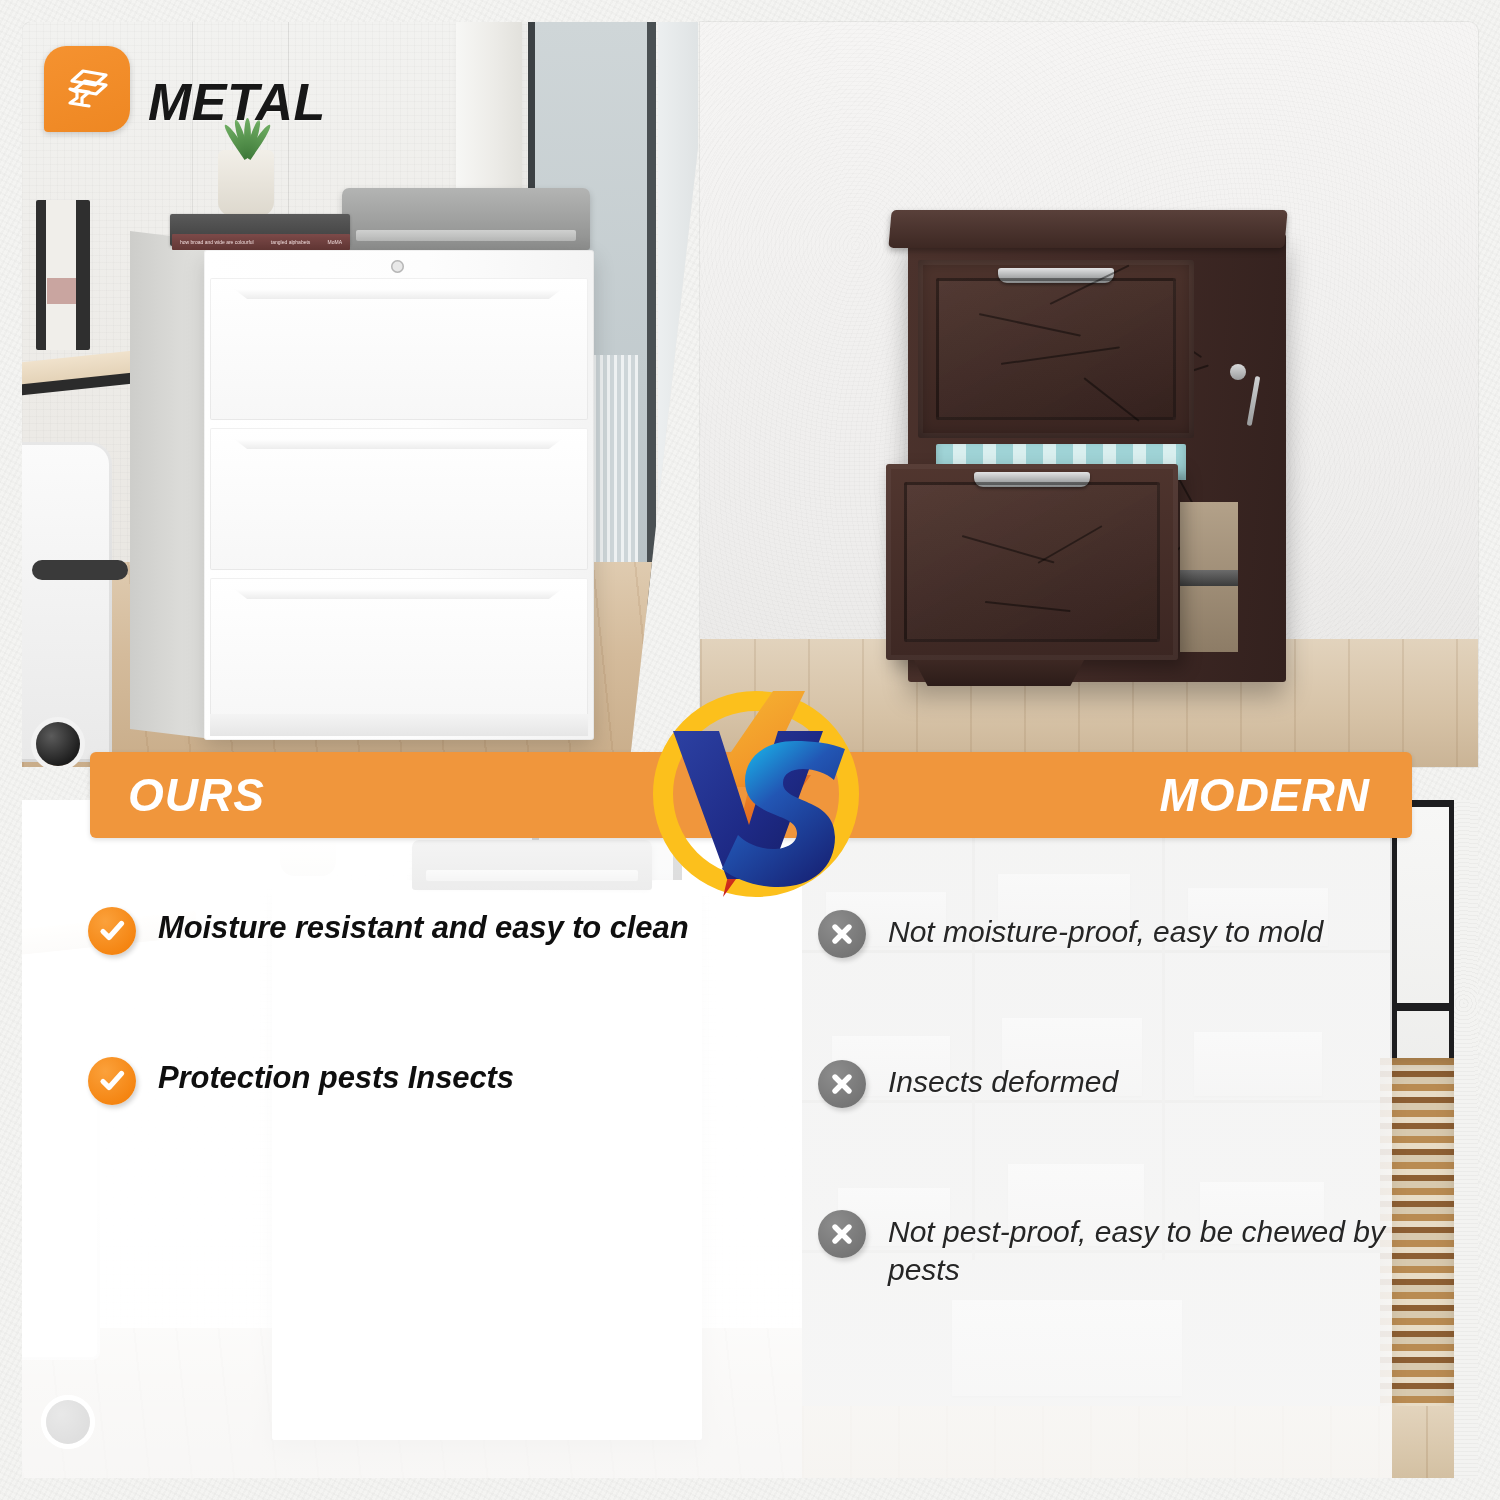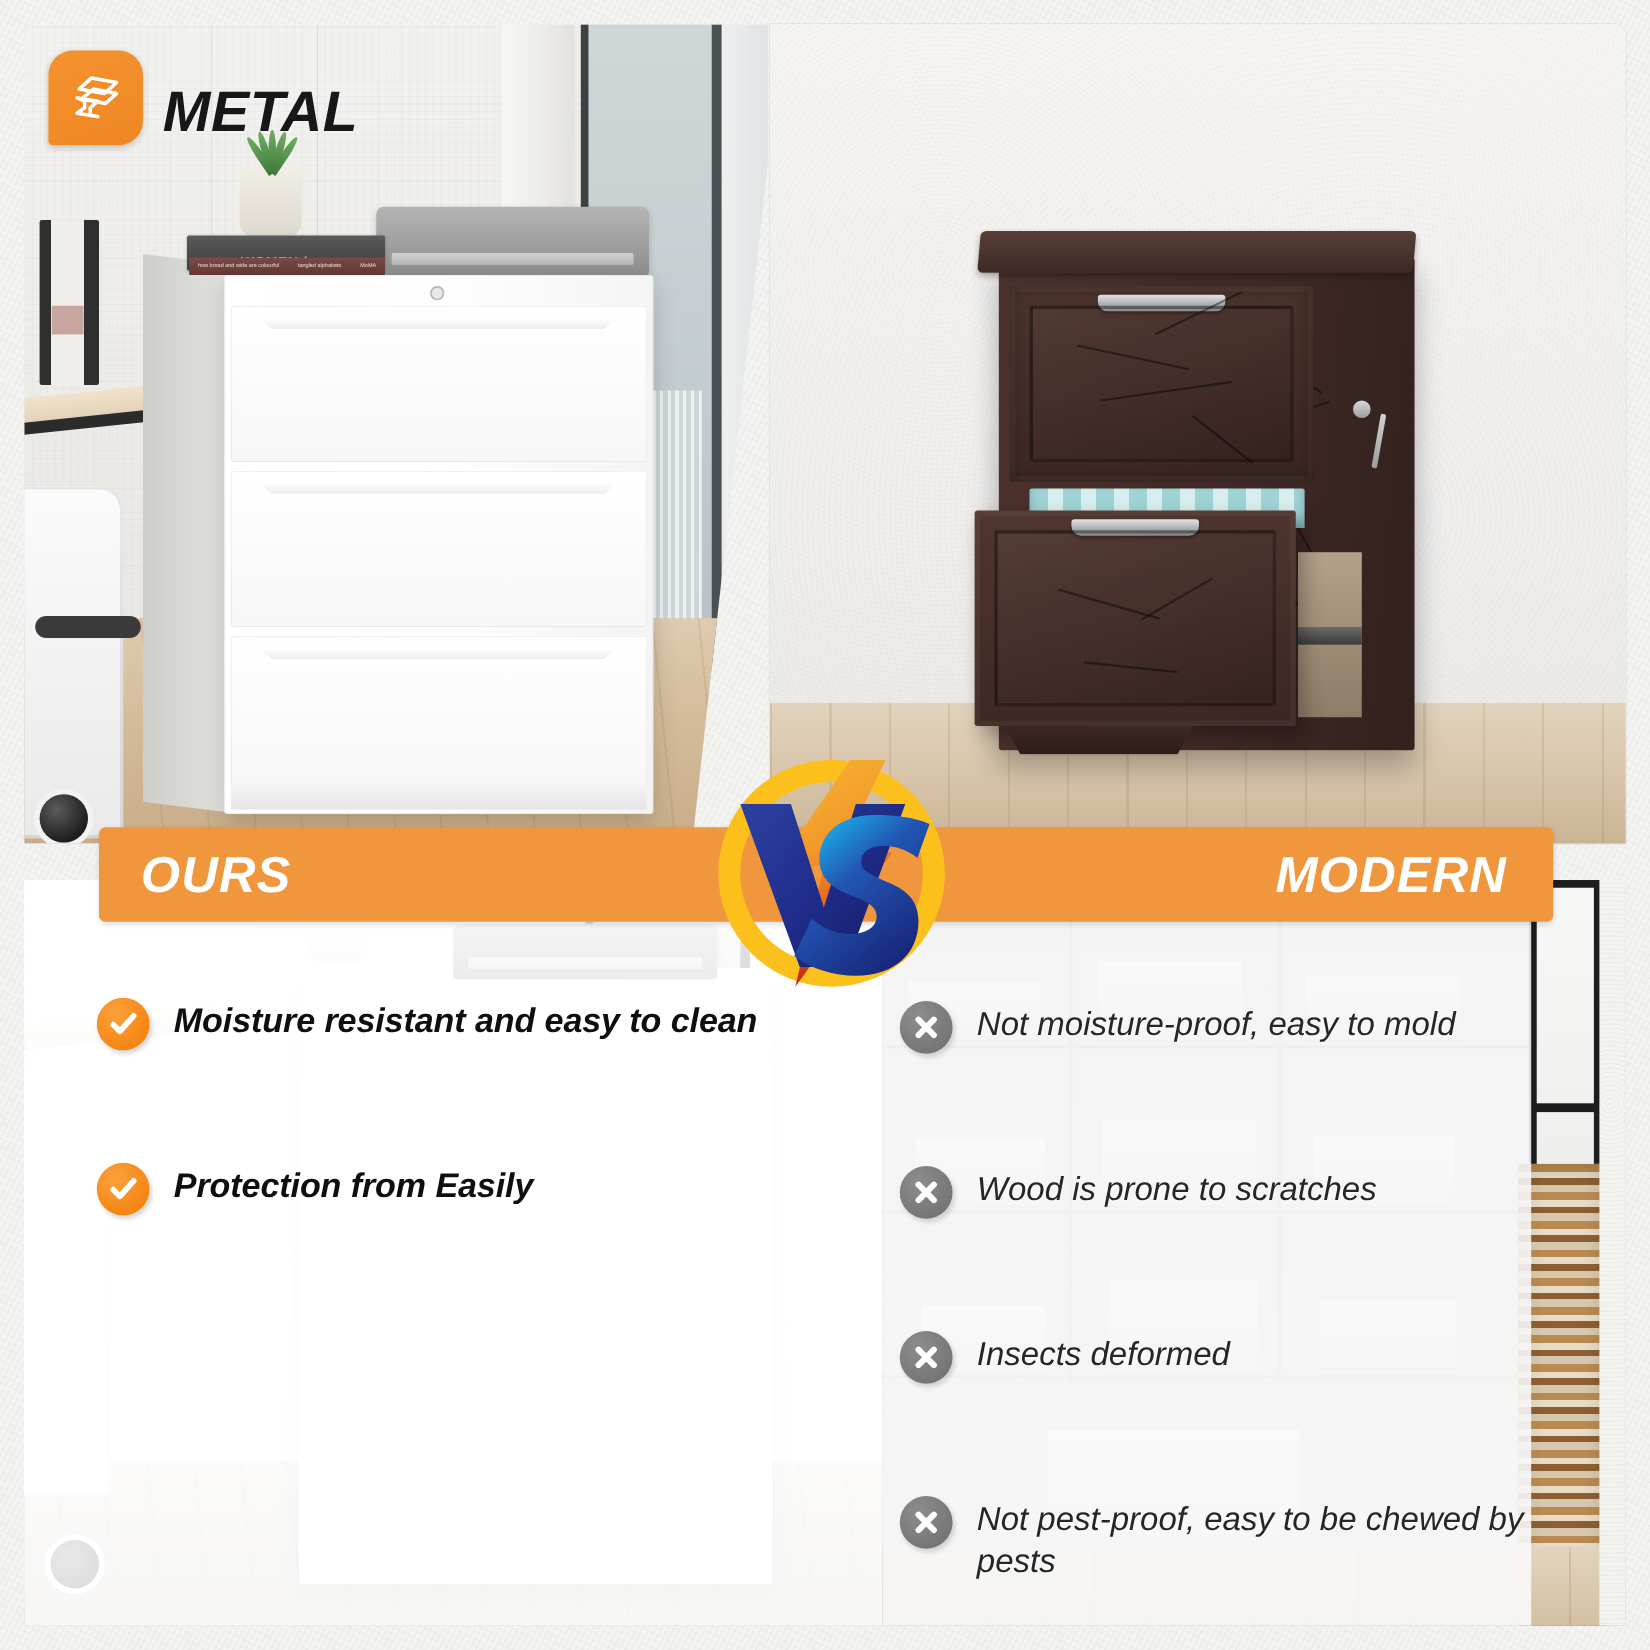--- a/index.html
+++ b/index.html
@@ -623,47 +623,39 @@
           </svg>
       </span>
       <span class="feat-text-ok">Moisture resistant and easy to clean</span>
     </div>
     <div class="feat-row">
       <span class="mark mark-ok">
         <svg width="28" height="28" viewBox="0 0 28 28">
             <path d="M5 14.5 L11 20.5 L23.5 6.5" fill="none" stroke="#fff" stroke-width="5.2" stroke-linecap="round" stroke-linejoin="round"></path>
           </svg>
       </span>
-      <span class="feat-text-ok">Protection from Easily</span>
+      <span class="feat-text-ok">Protection pests Insects</span>
     </div>
   </div>
 
   <div class="feat-list feat-cons">
     <div class="feat-row">
       <span class="mark mark-no">
         <svg width="26" height="26" viewBox="0 0 26 26">
             <path d="M6 6 L20 20 M20 6 L6 20" fill="none" stroke="#fff" stroke-width="5.4" stroke-linecap="round"></path>
           </svg>
       </span>
       <span class="feat-text-no">Not moisture-proof, easy to mold</span>
     </div>
     <div class="feat-row">
       <span class="mark mark-no">
         <svg width="26" height="26" viewBox="0 0 26 26">
             <path d="M6 6 L20 20 M20 6 L6 20" fill="none" stroke="#fff" stroke-width="5.4" stroke-linecap="round"></path>
           </svg>
       </span>
-      <span class="feat-text-no">Wood is prone to scratches</span>
-    </div>
-    <div class="feat-row">
-      <span class="mark mark-no">
-        <svg width="26" height="26" viewBox="0 0 26 26">
-            <path d="M6 6 L20 20 M20 6 L6 20" fill="none" stroke="#fff" stroke-width="5.4" stroke-linecap="round"></path>
-          </svg>
-      </span>
       <span class="feat-text-no">Insects deformed</span>
     </div>
     <div class="feat-row">
       <span class="mark mark-no">
         <svg width="26" height="26" viewBox="0 0 26 26">
             <path d="M6 6 L20 20 M20 6 L6 20" fill="none" stroke="#fff" stroke-width="5.4" stroke-linecap="round"></path>
           </svg>
       </span>
       <span class="feat-text-no">Not pest-proof, easy to be chewed by pests</span>
     </div>

